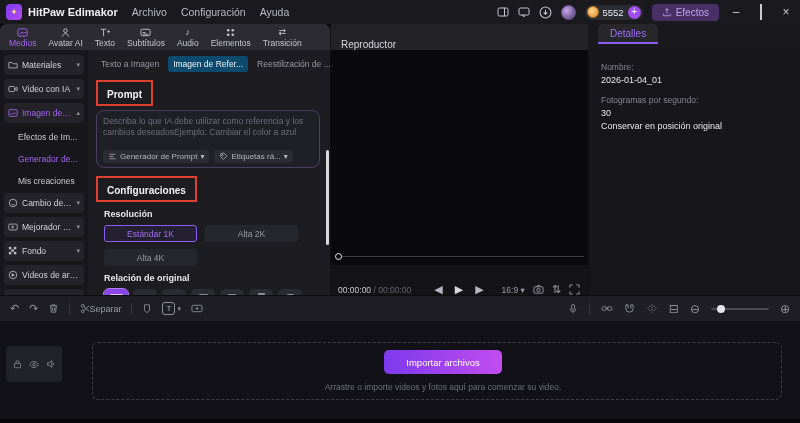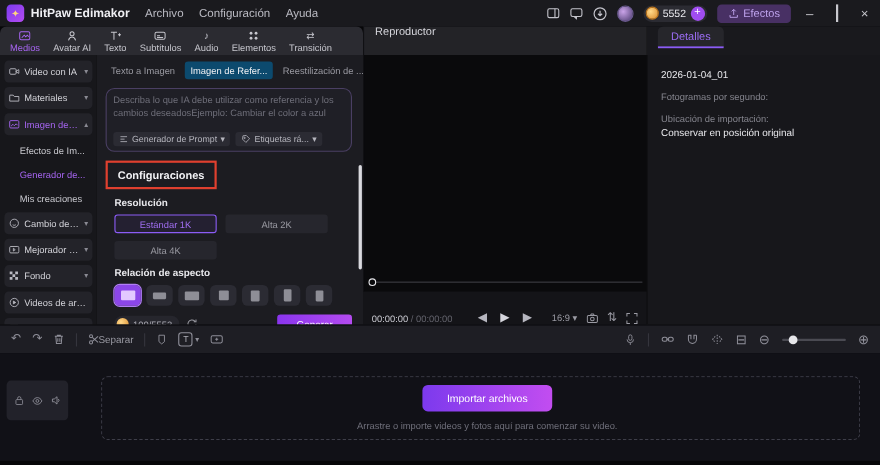--- a/index.html
+++ b/index.html
@@ -35,21 +35,21 @@
   .ribbon { left:0; top:24px; width:330px; height:26px; background:#2b2b31; border-radius:6px 6px 0 0;
     display:flex; align-items:center; padding:0 14px 0 4px; gap:2px; }
   .rtab { flex:0 0 auto; display:flex; flex-direction:column; align-items:center; justify-content:center;
     padding:1px 5px; color:#c6c6cd; }
   .rtab .ric { height:11px; display:flex; align-items:center; font-size:9px; }
   .rtab .rlb { font-size:8.5px; margin-top:0px; white-space:nowrap; }
   .rtab.active { color:#a765f2; }
   .ribbon-chev { position:absolute; right:2px; top:24px; height:26px; display:flex; align-items:center;
     color:#fff; font-size:13px; font-weight:bold; }
   .center-header { left:330px; top:24px; width:258px; height:26px; background:#232327;
-    display:flex; align-items:flex-start; padding-left:10px; font-size:10px; color:#d6d6dc; border-left:1px solid #101013;}
+    display:flex; align-items:flex-end; padding-left:10px; font-size:10px; color:#d6d6dc; border-left:1px solid #101013;}
   .right-header { left:588px; top:24px; width:212px; height:26px; background:#19191d;
     display:flex; align-items:flex-start; padding-left:10px; }
   .det-tab { background:#26262b; border-radius:5px 5px 0 0; padding:4px 12px 3px; font-size:10px;
     color:#9d6ef5; border-bottom:2px solid #8b5cf6; }
 
   
   .sidebar { left:0; top:50px; width:88px; height:245px; background:#17171b; padding:5px 4px; overflow:hidden; }
   .sb-item { display:flex; align-items:center; gap:4px; background:#232329; border-radius:4px;
     height:20px; padding:0 4px; margin-bottom:4px; font-size:8.5px; color:#d3d3d9; white-space:nowrap; }
   .sb-item .sb-ic { flex:0 0 auto; display:flex; color:#b9b9c1; }
@@ -255,34 +255,34 @@
   <span>Reproductor</span>
 </div>
 <div class="abs right-header">
   <span class="det-tab">Detalles</span>
 </div>
 
 <div class="abs sidebar">
   <div class="sb-item">
     <span class="sb-ic">
         <svg width="10" height="10" viewBox="0 0 12 12" fill="none" stroke="currentColor">
+          <path d="M1 3.5V9.5h10v-5H6L4.8 3H1z"></path>
+        </svg>
+      </span>
+    <span class="sb-lb">Materiales</span>
+    <span class="caret">▾</span>
+  </div>
+  <div class="sb-item">
+    <span class="sb-ic">
+        <svg width="10" height="10" viewBox="0 0 12 12" fill="none" stroke="currentColor">
           <rect x="1" y="3" width="7" height="6" rx="1.2"></rect>
           <path d="M8 5.5L11 4v4L8 6.5z"></path>
         </svg>
       </span>
     <span class="sb-lb">Video con IA</span>
-    <span class="caret">▾</span>
-  </div>
-  <div class="sb-item">
-    <span class="sb-ic">
-        <svg width="10" height="10" viewBox="0 0 12 12" fill="none" stroke="currentColor">
-          <path d="M1 3.5V9.5h10v-5H6L4.8 3H1z"></path>
-        </svg>
-      </span>
-    <span class="sb-lb">Materiales</span>
     <span class="caret">▾</span>
   </div>
   <div class="sb-item active">
     <span class="sb-ic">
         <svg width="10" height="10" viewBox="0 0 12 12" fill="none" stroke="currentColor">
           <rect x="1" y="2" width="10" height="8" rx="1.2"></rect>
           <path d="M2.5 8l2-2 1.5 1.5L8 5.5 9.5 7"></path>
         </svg>
       </span>
     <span class="sb-lb">Imagen de IA</span>
@@ -350,20 +350,23 @@
   </div>
 </div>
 
 <div class="abs panel">
   <div class="ptabs">
     <span class="ptab">Texto a Imagen</span>
     <span class="ptab active">Imagen de Refer...</span>
     <span class="ptab">Reestilización de ...</span>
   </div>
 
+  <div class="ann-box">
+    <span class="sec-title">Prompt</span>
+  </div>
 
   <div class="prompt-box">
     <textarea class="prompt-input" placeholder="Describa lo que IA debe utilizar como referencia y los cambios deseadosEjemplo: Cambiar el color a azul" style=""></textarea>
     <div class="prompt-foot">
       <span class="mini-btn">
         <svg width="9" height="9" viewBox="0 0 12 12" fill="none" stroke="currentColor">
             <path d="M2 3h8M2 6h5M2 9h8"></path>
           </svg>
         <span>Generador de Prompt</span>
         <span>▾</span>
@@ -386,21 +389,21 @@
     </div>
     <div class="cfg-inner">
       <div class="grp-lbl">Resolución</div>
       <div class="res-row">
         <span class="res-btn sel">Estándar 1K</span>
         <span class="res-btn">Alta 2K</span>
       </div>
       <div class="res-row">
         <span class="res-btn">Alta 4K</span>
       </div>
-      <div class="grp-lbl">Relación de aspecto</div>
+      <div class="grp-lbl">Relación de original</div>
       <div class="asp-row">
         <span class="asp-btn sel">
             <span class="rect" style="width:13px;height:9px"></span>
           </span>
         <span class="asp-btn">
             <span class="rect" style="width:12px;height:6px"></span>
           </span>
         <span class="asp-btn">
             <span class="rect" style="width:13px;height:8px"></span>
           </span>
@@ -466,23 +469,24 @@
     <span class="glyph">⇅</span>
     <span>
       <svg width="11" height="11" viewBox="0 0 12 12" fill="none" stroke="currentColor">
           <path d="M1 4V1h3M8 1h3v3M11 8v3H8M4 11H1V8"></path>
         </svg>
       </span>
   </span>
 </div>
 
 <div class="abs details">
+  <div class="d-lbl">Nombre:</div>
   <div class="d-val">2026-01-04_01</div>
   <div class="d-lbl">Fotogramas por segundo:</div>
-  <div class="d-lbl">Ubicación de importación:</div>
+  <div class="d-val">30</div>
   <div class="d-val">Conservar en posición original</div>
 </div>
 
 <div class="abs tl-toolbar">
   <span class="glyph">↶</span>
   <span class="glyph">↷</span>
   <span>
     <svg width="11" height="11" viewBox="0 0 12 12" fill="none" stroke="currentColor">
         <path d="M2 3h8M4.5 3V2h3v1M3 3l.6 7h4.8L9 3M5 5v3.5M7 5v3.5"></path>
       </svg>

